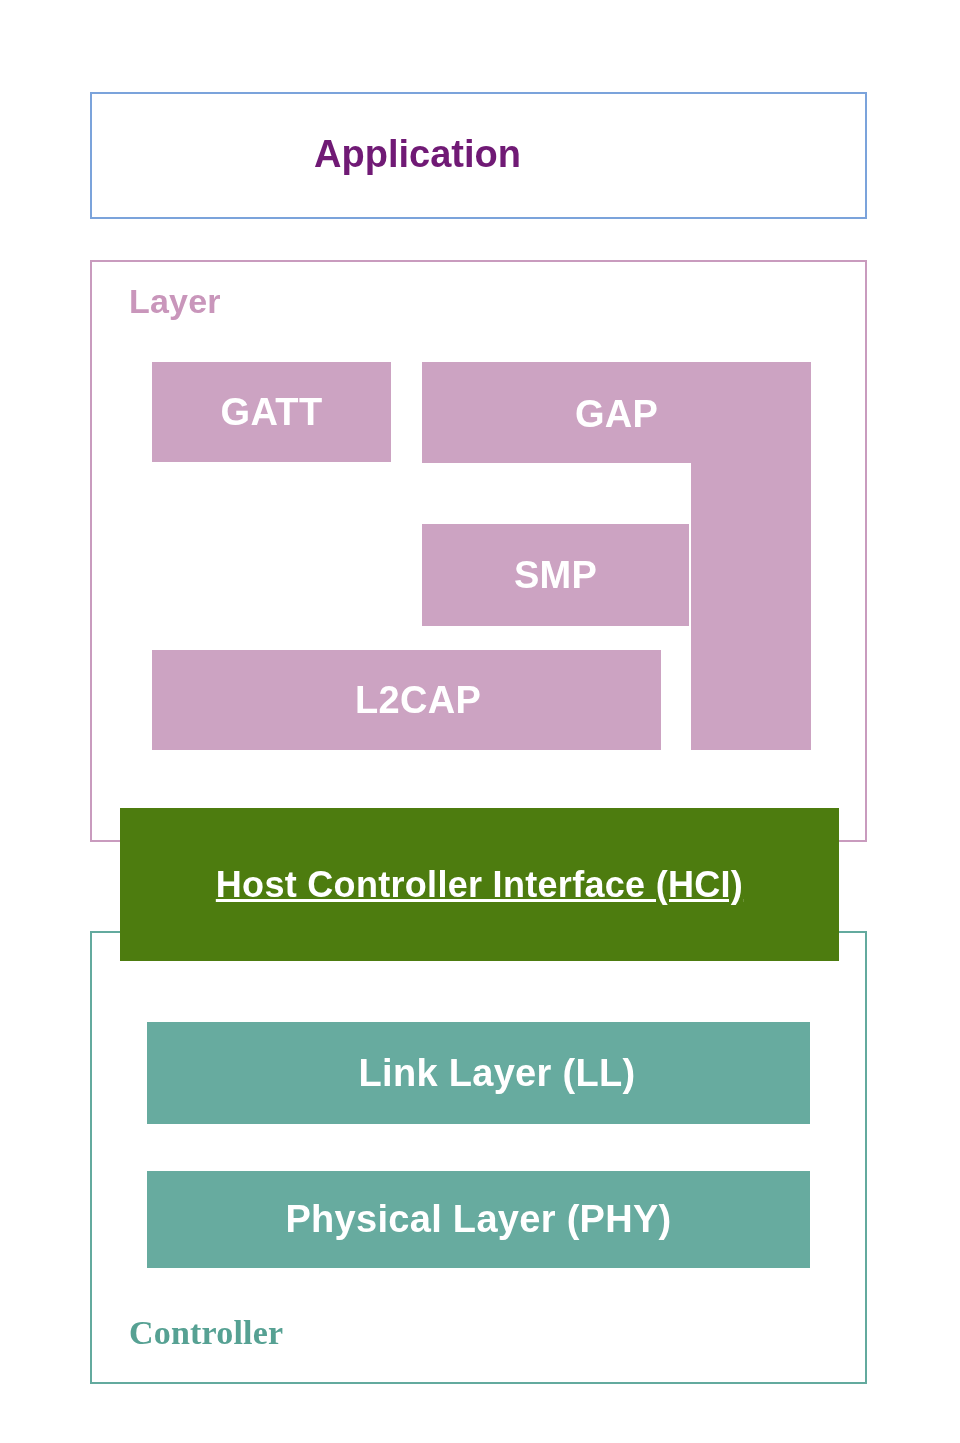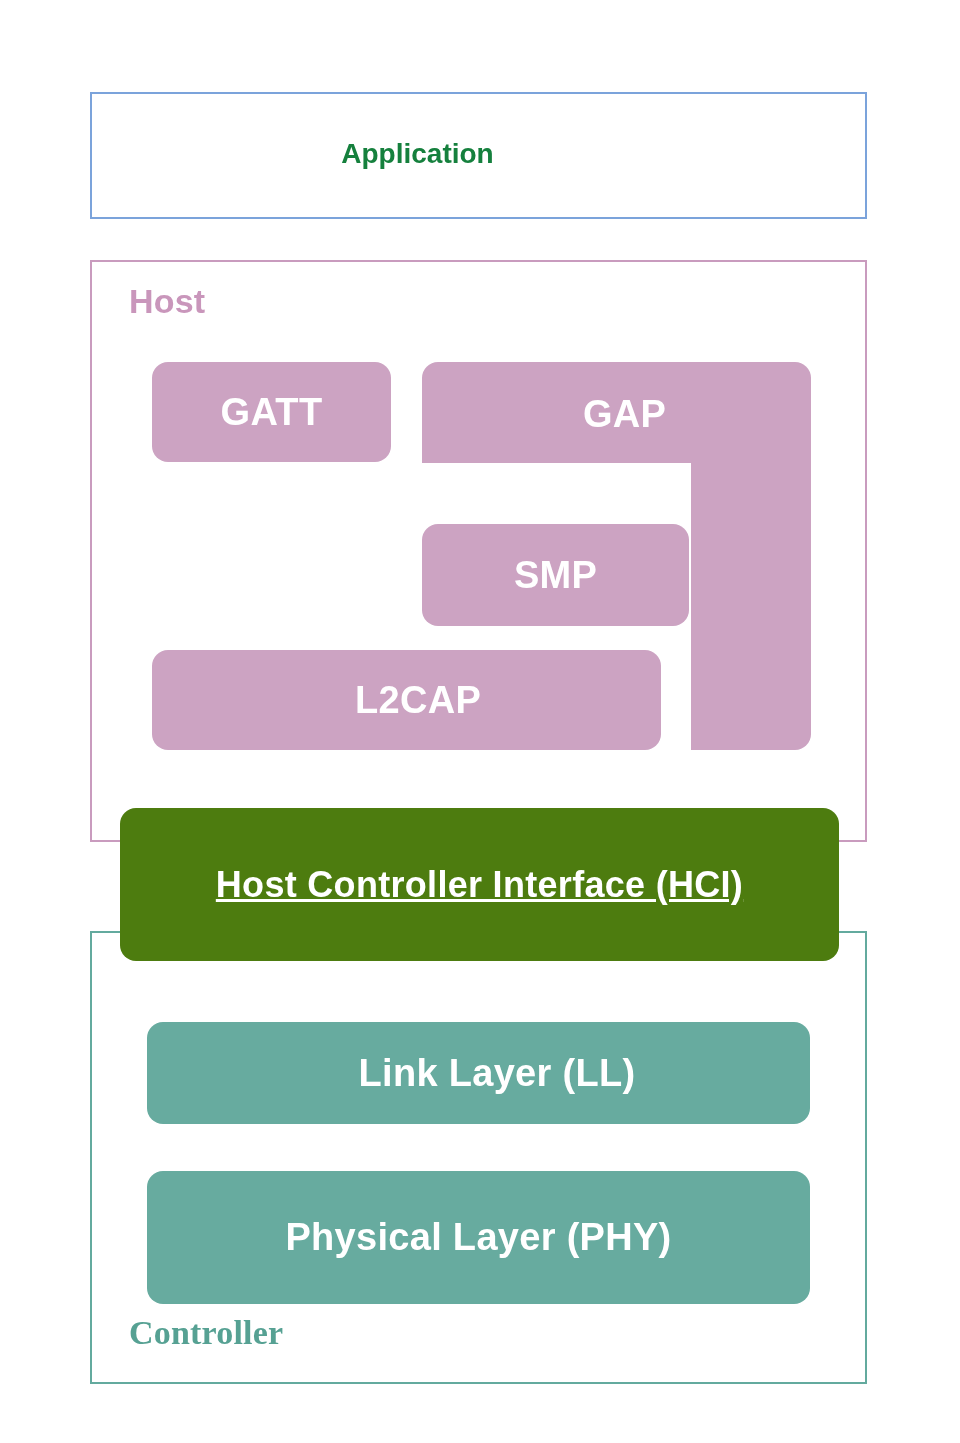--- a/index.html
+++ b/index.html
@@ -39,23 +39,23 @@
     width: 777px;
     height: 127px;
     border: 2px solid #7BA3DB;
   }
   #app-label {
     position: absolute;
     left: 90px;
     top: 130px;
     width: 655px;
     text-align: center;
-    font-size: 28px;
+    font-size: 38px;
     font-weight: bold;
-    color: #15803d;
+    color: #701a75;
     line-height: 48px;
   }
 
   #host-box {
     left: 90px;
     top: 260px;
     width: 777px;
     height: 582px;
     border: 2px solid #C99BBE;
   }
@@ -84,21 +84,20 @@
     position: absolute;
     box-sizing: border-box;
     display: flex;
     align-items: center;
     justify-content: center;
     color: #ffffff;
     font-weight: bold;
     font-size: 38px;
     letter-spacing: 0.3px;
     white-space: nowrap;
-    border-radius: 16px;
   }
   .block.host-block { background: #CCA3C2; }
   .block.ctrl-block { background: #67AB9F; }
   .block.hci-block  { background: #4d7c0f; text-decoration: underline; }
 
   #blk-gatt  { left: 152px; top: 362px; width: 239px; height: 100px; }
   #blk-att   { left: 152px; top: 505px; width: 239px; height: 102px; }
   #blk-smp   { left: 422px; top: 524px; width: 267px; height: 102px; }
   #blk-l2cap { left: 152px; top: 650px; width: 509px; height: 100px; padding-left: 23px; }
 
@@ -119,45 +118,44 @@
     top: 0;
     width: 389px;
     height: 105px;
     display: flex;
     align-items: center;
     justify-content: center;
     color: #ffffff;
     font-weight: bold;
     font-size: 38px;
     white-space: nowrap;
-    padding-left: 8px;
   }
 
   #blk-hci {
     left: 120px;
     top: 808px;
     width: 719px;
     height: 153px;
     font-size: 36px;
     z-index: 5;
   }
 
   #blk-ll  { left: 147px; top: 1022px; width: 663px; height: 102px; padding-left: 37px; }
-  #blk-phy { left: 147px; top: 1171px; width: 663px; height: 133px; }
+  #blk-phy { left: 147px; top: 1171px; width: 663px; height: 97px; }
 </style>
 </head>
 <body>
 
 <div id="diagram">
 
   <div id="app-box" class="container"></div>
   <div id="app-label">Application</div>
 
   <div id="host-box" class="container"></div>
-  <div id="host-label" class="container-label">Host</div>
+  <div id="host-label" class="container-label">Layer</div>
 
   <div id="blk-gatt" class="block host-block">GATT</div>
 
   <div id="blk-gap" class="block host-block">
     <span class="gap-text">GAP</span>
   </div>
 
 
   <div id="blk-smp" class="block host-block">SMP</div>
 

